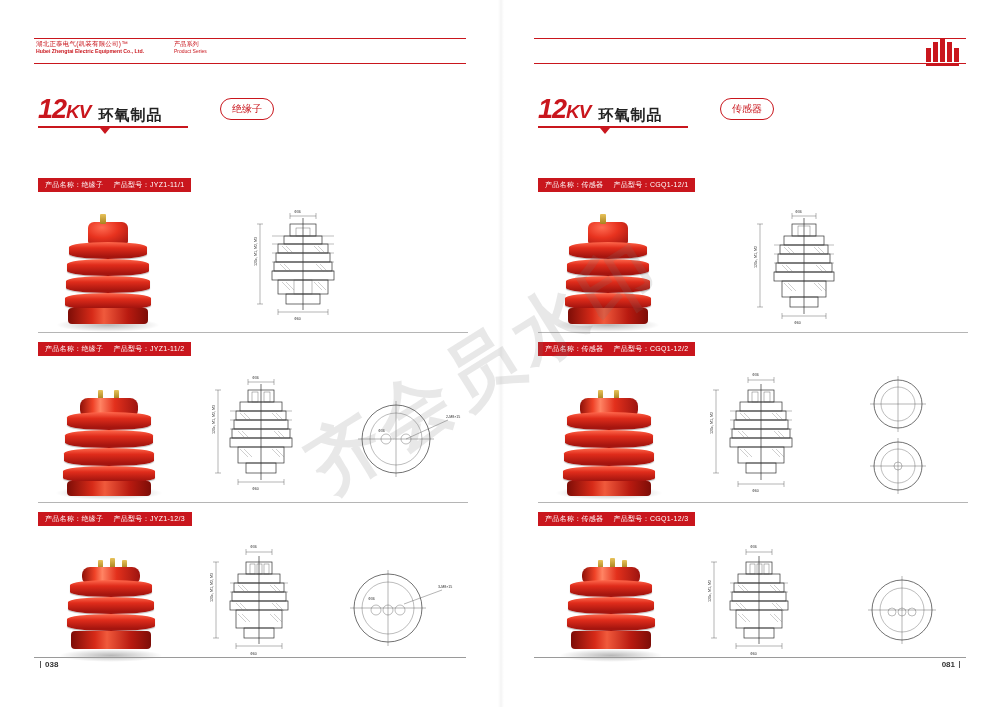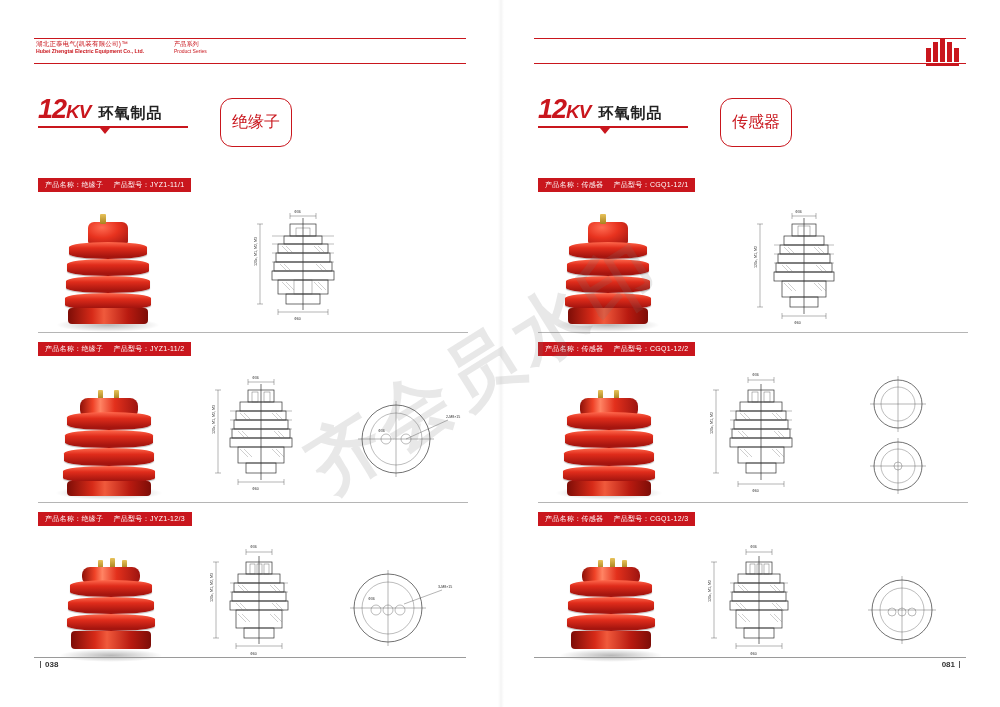--- a/index.html
+++ b/index.html
@@ -37,27 +37,27 @@
   .logo .b3{left:16px;height:24px;}
   .logo .b4{left:23px;height:20px;}
   .logo .b5{left:30px;height:14px;}
   .logo .under{position:absolute;left:2px;bottom:0;width:33px;height:2px;background:#c9161d;}
 
   
   .title-wrap{position:absolute;top:96px;left:38px;}
   .title-row{display:flex;align-items:flex-end;gap:8px;}
   .kv{font-size:27px;font-weight:bold;color:#c9161d;font-style:italic;letter-spacing:-1px;line-height:1;}
   .kv .unit{font-size:19px;}
-  .cn-title{font-size:15px;font-weight:bold;color:#222;letter-spacing:1px;line-height:1;padding-bottom:1px;font-family:Liberation Mono, monospace;}
+  .cn-title{font-size:15px;font-weight:bold;color:#222;letter-spacing:1px;line-height:1;padding-bottom:1px;}
   .title-underline{margin-top:3px;width:150px;height:2px;background:#c9161d;}
   .title-tick{width:0;height:0;border-left:5px solid transparent;border-right:5px solid transparent;border-top:6px solid #c9161d;margin-left:62px;}
   .badge{
     position:absolute;left:182px;top:2px;
     border:1px solid #c9161d;border-radius:12px;
-    padding:13px 11px;color:#c9161d;font-size:16px;white-space:nowrap;
+    padding:3px 11px;color:#c9161d;font-size:10px;white-space:nowrap;
   }
 
   
   .row{position:absolute;left:38px;width:430px;}
   .row .sep{position:absolute;left:0;right:0;top:-10px;height:1px;background:#b5b5b5;}
   .tagline{position:relative;height:12px;}
   .tag{
     position:absolute;left:0;top:0;background:#c9161d;color:#fff;
     font-size:7px;padding:2px 7px;white-space:nowrap;letter-spacing:.3px;
   }

